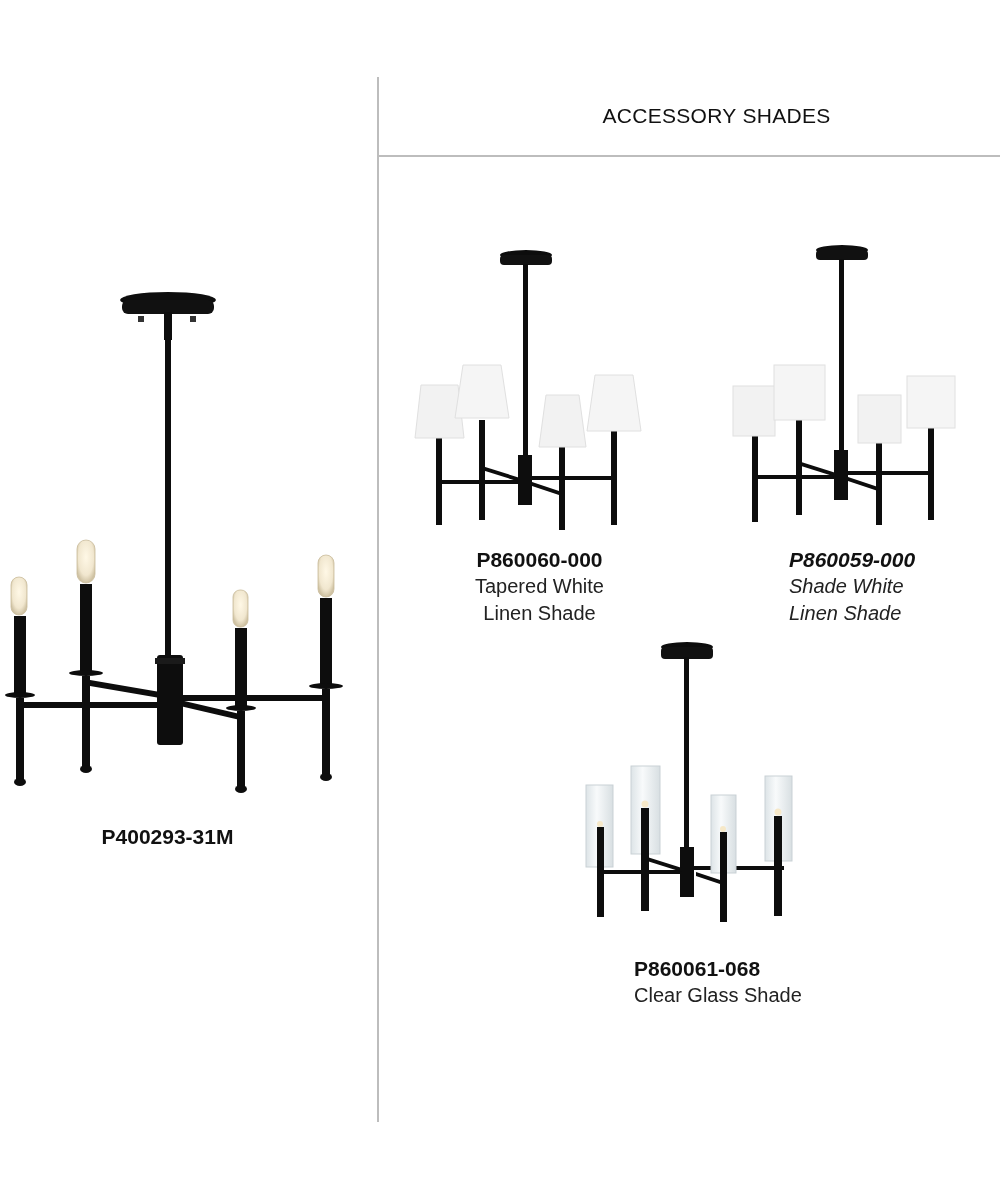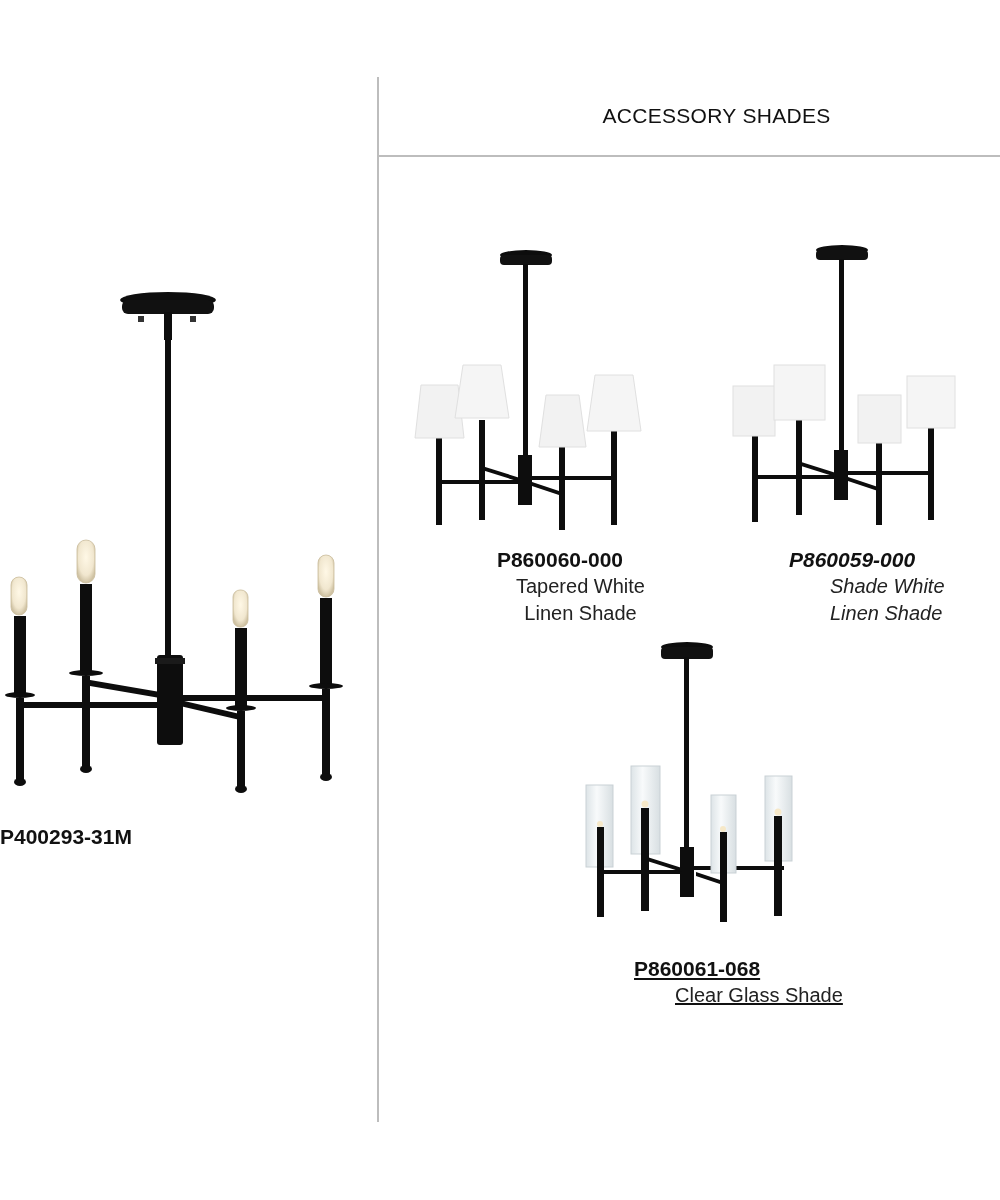--- a/index.html
+++ b/index.html
@@ -5,21 +5,21 @@
   html, body { margin:0; padding:0; background:#ffffff; }
   body { width:1000px; height:1200px; position:relative; overflow:hidden;
          font-family:"Liberation Sans", "DejaVu Sans", sans-serif; color:#111; }
   .vdivider { position:absolute; left:377px; top:77px; width:2px; height:1045px; background:#bdbdbd; }
   .hdivider { position:absolute; left:379px; top:155px; width:621px; height:2px; background:#bdbdbd; }
   .section-title { position:absolute; left:362px; width:621px; top:104px; text-align:center;
                    font-size:21px; letter-spacing:0.3px; color:#111;padding-left:44px; }
   .fixture { position:absolute; }
   .label { position:absolute; line-height:27px; }
   .label .sku { font-weight:bold; font-size:21px; color:#111; }
-  .label .desc { font-size:20px; color:#222;margin-left:41px; }
+  .label .desc { font-size:20px; color:#222; }
   svg { display:block; overflow:visible; }
 </style>
 </head>
 <body>
 
 <div class="vdivider"></div>
 <div class="hdivider"></div>
 <div class="section-title">ACCESSORY SHADES</div>
 
 <div class="fixture" style="left:0;top:290px;width:360px;height:510px;">
@@ -66,21 +66,21 @@
     <ellipse cx="241" cy="499" rx="6" ry="4" fill="#0d0d0d"></ellipse>
     <rect x="233" y="300" width="15" height="37" rx="7" fill="url(#bulb)" stroke="#c9bb9a" stroke-width="0.8"></rect>
 
     <rect x="320" y="308" width="12" height="88" fill="#0d0d0d"></rect>
     <ellipse cx="326" cy="396" rx="17" ry="3" fill="#0d0d0d"></ellipse>
     <rect x="322" y="399" width="8" height="86" fill="#0d0d0d"></rect>
     <ellipse cx="326" cy="487" rx="6" ry="4" fill="#0d0d0d"></ellipse>
     <rect x="318" y="265" width="16" height="42" rx="8" fill="url(#bulb)" stroke="#c9bb9a" stroke-width="0.8"></rect>
   </svg>
 </div>
-<div class="label" style="left:0;width:335px;top:823px;text-align:left;">
+<div class="label" style="left:0;width:335px;top:823px;text-align:center;">
   <div class="sku">P400293-31M</div>
 </div>
 
 <div class="fixture" style="left:412px;top:250px;width:232px;height:285px;">
   <svg width="232" height="285" viewBox="0 0 232 285">
     <ellipse cx="114" cy="5" rx="26" ry="5" fill="#0d0d0d"></ellipse>
     <rect x="88" y="5" width="52" height="10" rx="4" fill="#111"></rect>
     <rect x="111" y="14" width="5" height="200" fill="#0d0d0d"></rect>
     <rect x="106" y="205" width="14" height="50" fill="#0d0d0d"></rect>
     <rect x="28" y="230" width="90" height="4" fill="#0d0d0d"></rect>
@@ -155,16 +155,16 @@
     <circle cx="18" cy="182" r="3" fill="#f6e8c8"></circle>
     <rect x="15" y="185" width="7" height="90" fill="#0d0d0d"></rect>
     <circle cx="63" cy="162" r="3.5" fill="#f6e8c8"></circle>
     <rect x="59" y="166" width="8" height="103" fill="#0d0d0d"></rect>
     <circle cx="141" cy="187" r="3" fill="#f6e8c8"></circle>
     <rect x="138" y="190" width="7" height="90" fill="#0d0d0d"></rect>
     <circle cx="196" cy="170" r="3.5" fill="#f6e8c8"></circle>
     <rect x="192" y="174" width="8" height="100" fill="#0d0d0d"></rect>
   </svg>
 </div>
-<div class="label" style="left:634px;top:955px;text-decoration:underline;">
+<div class="label" style="left:634px;top:955px;">
   <div class="sku">P860061-068</div>
   <div class="desc">Clear Glass Shade</div>
 </div>
 
 </body></html>

